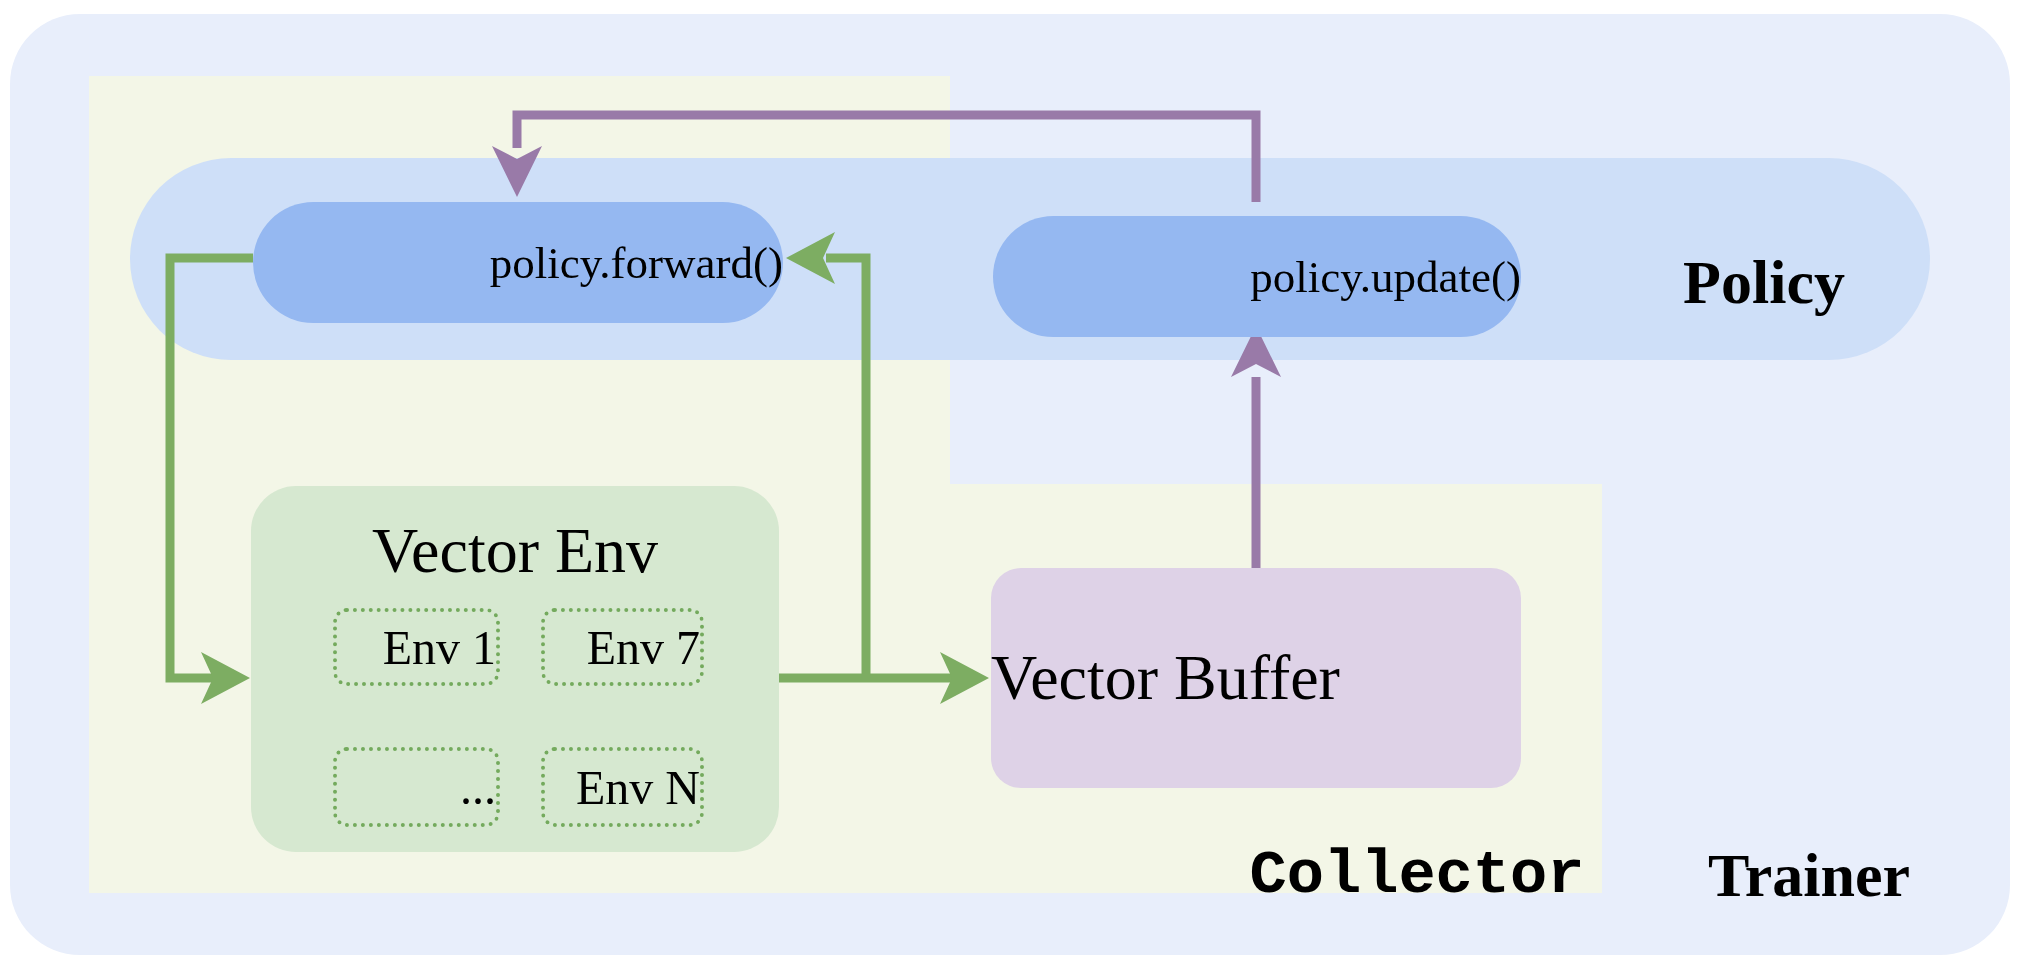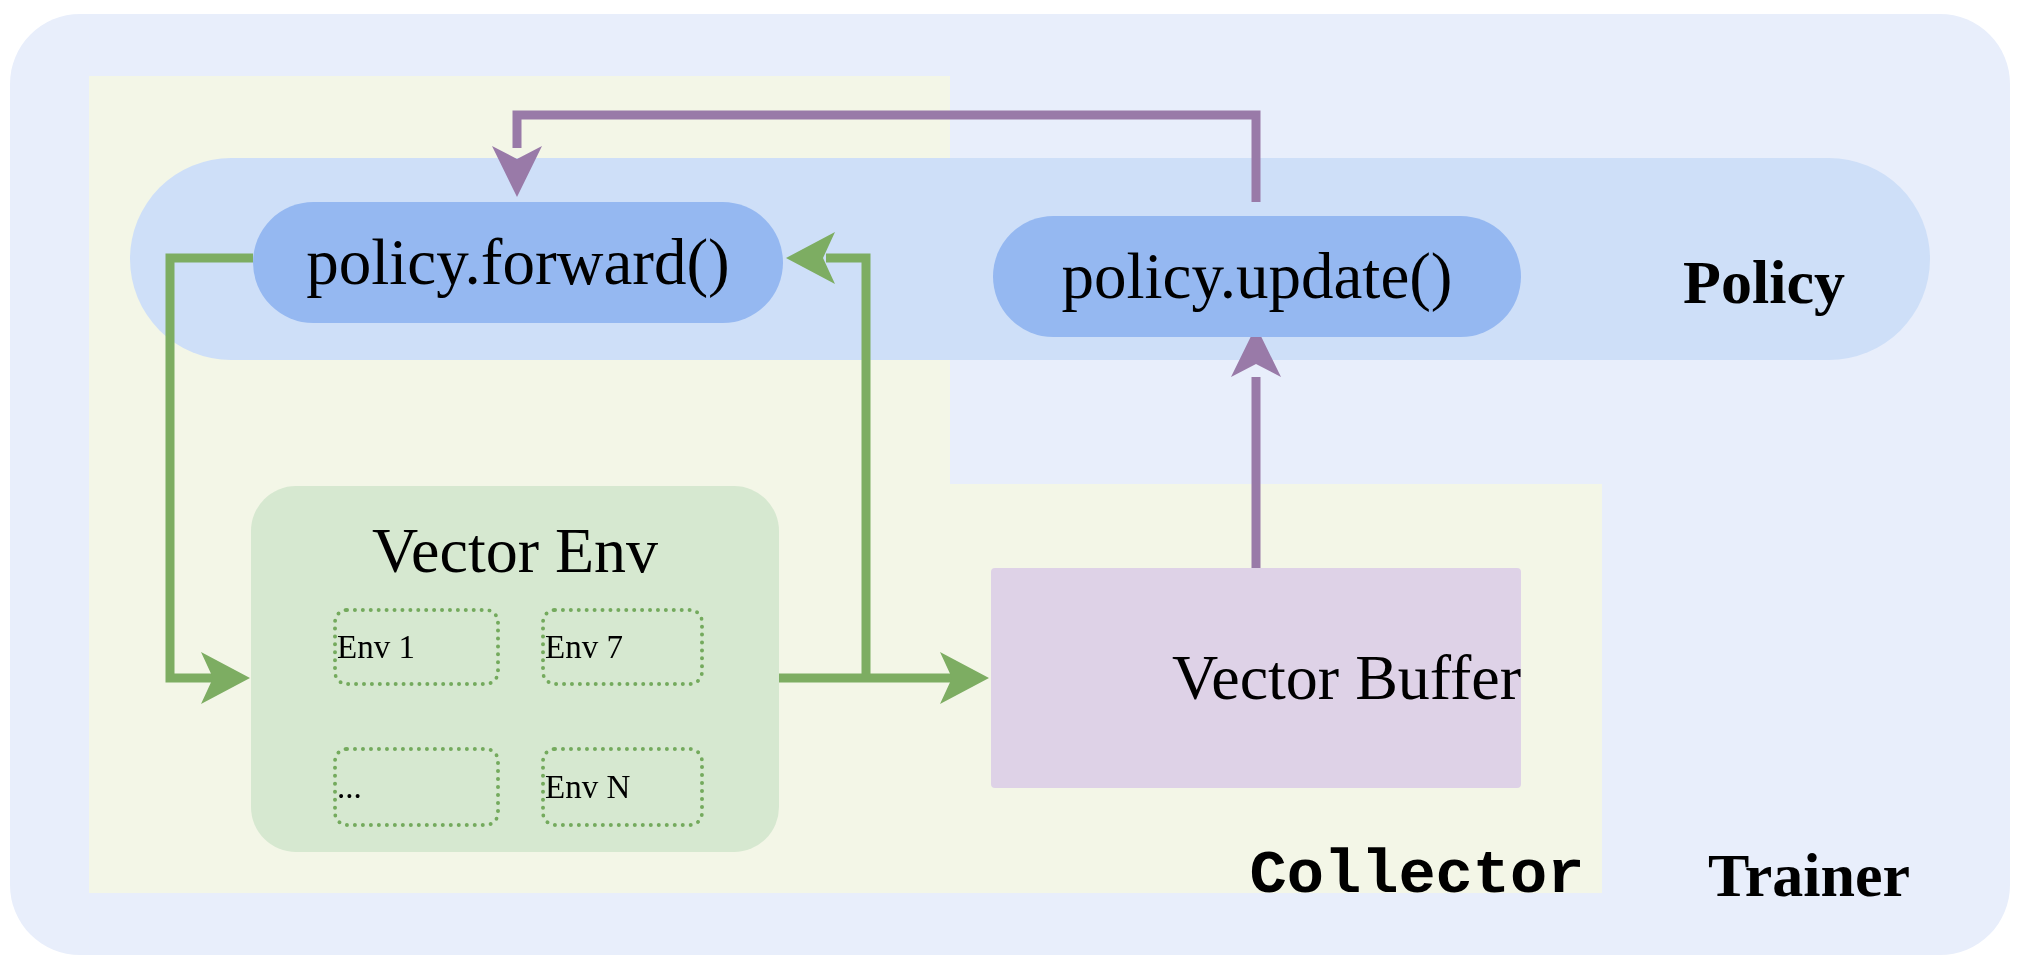--- a/index.html
+++ b/index.html
@@ -35,52 +35,52 @@
   .policy-band {
     left: 130px; top: 158px; width: 1800px; height: 202px;
     background: var(--policy-band-bg);
     border-radius: 101px;
   }
 
   
   .pill {
     background: var(--pill-bg);
     border-radius: 61px;
-    display: flex; align-items: center; justify-content: center;
-    font-size: 65px;
+    display: flex; align-items: center; justify-content: flex-end;
+    font-size: 45px;
   }
   .pill-forward { left: 253px; top: 202px; width: 530px; height: 121px; }
   .pill-update  { left: 993px; top: 216px; width: 528px; height: 121px; }
 
   .vector-env {
     left: 251px; top: 486px; width: 528px; height: 366px;
     background: var(--env-bg);
     border-radius: 45px;
   }
   .env-title {
     left: 251px; top: 506px; width: 528px; height: 90px;
     display: flex; align-items: center; justify-content: center;
     font-size: 64px;
   }
   .env-cell {
     border: 4px dotted var(--env-border);
     border-radius: 14px;
-    display: flex; align-items: center; justify-content: flex-start;
-    font-size: 33px;
+    display: flex; align-items: center; justify-content: flex-end;
+    font-size: 48px;
   }
   .env-1 { left: 333px; top: 608px; width: 167px; height: 78px; }
   .env-2 { left: 541px; top: 608px; width: 163px; height: 78px; }
   .env-dots { left: 333px; top: 747px; width: 167px; height: 80px; }
   .env-n { left: 541px; top: 747px; width: 163px; height: 80px; }
 
   .vector-buffer {
     left: 991px; top: 568px; width: 530px; height: 220px;
     background: var(--buffer-bg);
-    border-radius: 4px;
-    display: flex; align-items: center; justify-content: flex-end;
+    border-radius: 30px;
+    display: flex; align-items: center; justify-content: flex-start;
     font-size: 64px;
   }
 
   
   .region-label {
     display: flex; align-items: center; justify-content: center;
     font-weight: bold;
     font-size: 62px;
   }
   .label-policy    { left: 1614px; top: 242px; width: 300px; height: 80px; }

